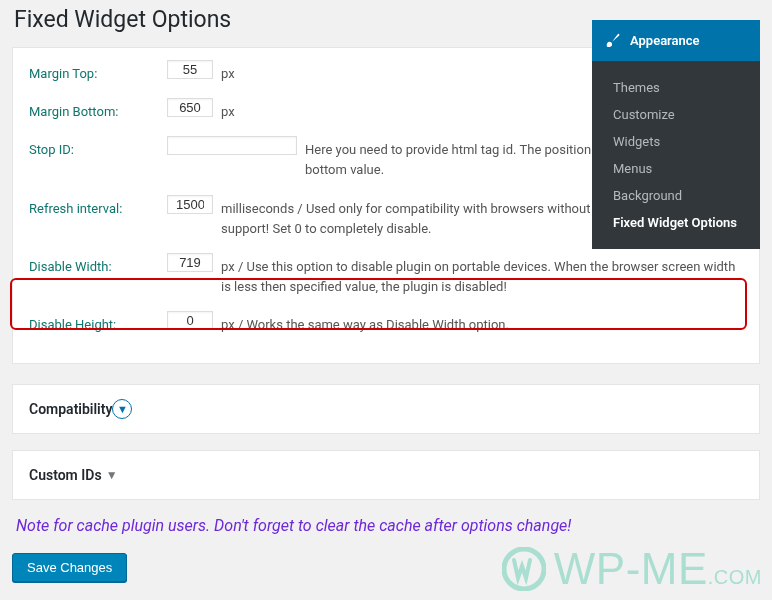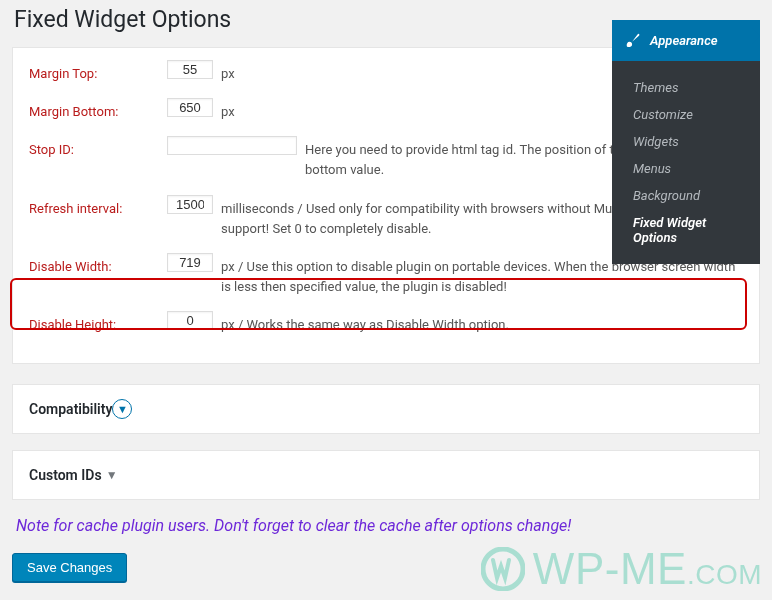--- a/index.html
+++ b/index.html
@@ -44,21 +44,21 @@
     display: flex;
     flex-wrap: wrap;
     align-items: flex-start;
     gap: 8px;
     margin: 8px 0 14px 0;
   }
   .row .lbl {
     width: 130px;
     flex: 0 0 130px;
     padding-top: 4px;
-    color: #b91c1c;
+    color: #0f766e;
   }
   .row input[type=text] {
     height: 19px;
     padding: 2px 8px;
     border: 1px solid #ddd;
     background: #fff;
     color: #333;
     font-size: 13px;
     box-shadow: inset 0 1px 2px rgba(0,0,0,0.05);
   }
@@ -117,25 +117,24 @@
     left: 10px;
     top: 278px;
     width: 737px;
     height: 52px;
   }
   
   .flyout {
     position: absolute;
     top: 20px;
     right: 12px;
-    width: 148px;
+    width: 168px;
     background: #32373c;
     color: #eee;
     z-index: 50;
-    font-style: italic;
   }
   .flyout .fly-hdr {
     background: #0073aa;
     color: #fff;
     font-weight: 600;
     padding: 10px 12px;
     display: flex;
     align-items: center;
     gap: 8px;
     position: relative;
@@ -164,21 +163,21 @@
     font-family: Impact, "Arial Black", sans-serif;
     font-size: 44px;
     letter-spacing: 0.5px;
     color: #6fd0b8;
     opacity: 0.55;
     display: flex;
     align-items: center;
     gap: 8px;
     pointer-events: none;
   }
-  .wm .sub { font-size: 28px; vertical-align: baseline; }
+  .wm .sub { font-size: 20px; vertical-align: baseline; }
 </style>
 </head>
 <body>
 
 <div class="wrap">
   <h1>Fixed Widget Options</h1>
 
   <div class="panel">
     <div class="panel-body">
 

